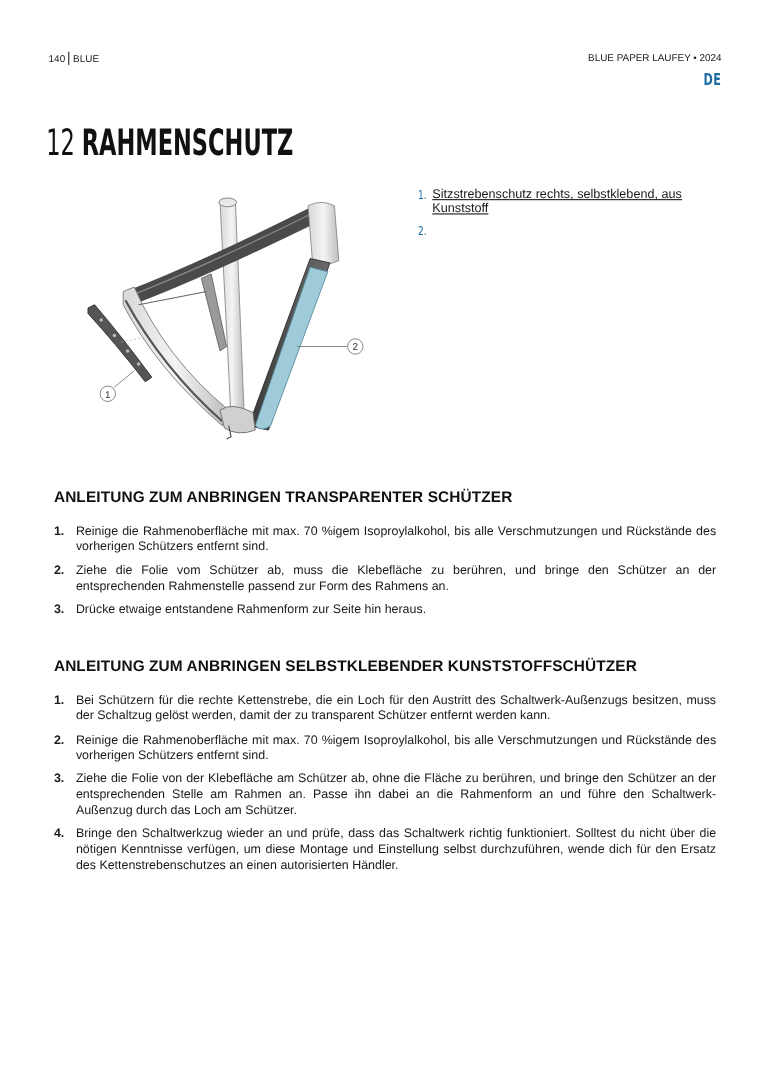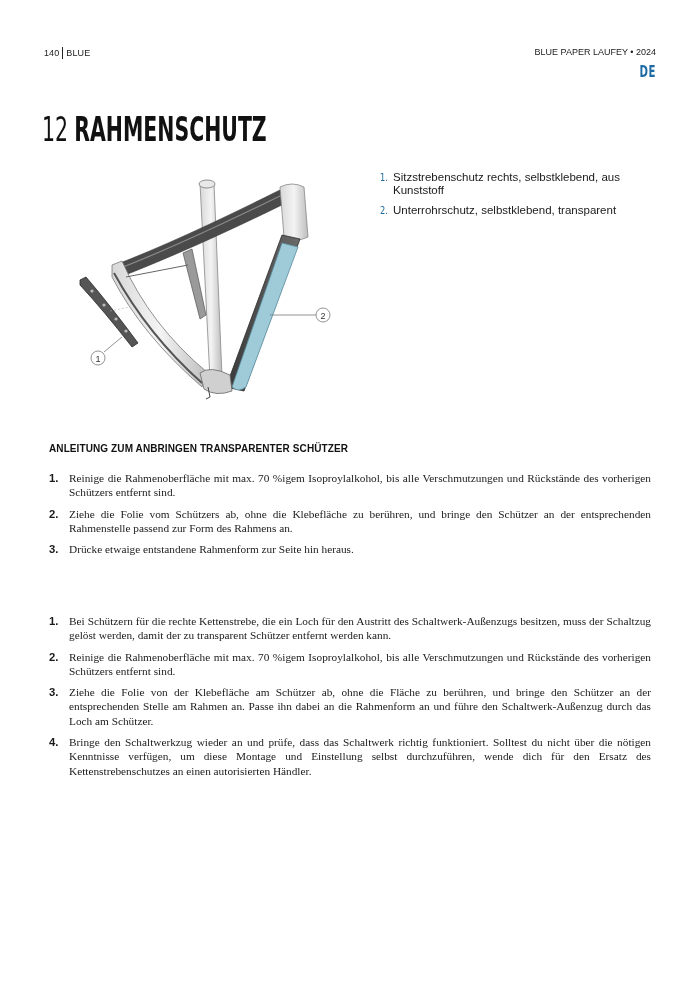--- a/index.html
+++ b/index.html
@@ -36,31 +36,31 @@
 
     .figure { position: absolute; left: 60px; top: 165px; width: 290px; height: 245px; }
 
     .legend { position: absolute; left: 380px; top: 171px; width: 270px; font-size: 11.5px; line-height: 13px; }
     .legend-item { display: flex; margin-bottom: 7px; }
     .legend-item .lnum {
       color: #1e6ba3; width: 13px; flex: none;
       font-family: "DejaVu Sans", sans-serif; font-size: 11px;
       transform: scaleX(0.75); transform-origin: left center;
     }
-    .legend-item .ltext { color: #1a1a1a; }
+    .legend-item .ltext { color: #1a1a1a; text-decoration: underline; }
 
     .section { position: absolute; left: 49px; width: 602px; }
     .section h2 {
-      margin: 0; font-size: 10px; font-weight: bold; letter-spacing: 0.1px;
+      margin: 0; font-size: 14px; font-weight: bold; letter-spacing: 0.1px;
       color: #111;
     }
     .steps { list-style: none; margin: 0; padding: 0; }
     .step { display: flex; font-size: 11.3px; line-height: 14.3px; margin-bottom: 7px; }
     .step .snum { font-weight: bold; width: 20px; flex: none; }
-    .step .stext { text-align: justify; flex: 1; font-family: Liberation Serif, serif; }
+    .step .stext { text-align: justify; flex: 1; }
   </style>
 </head>
 <body>
 
 <div class="header-left">
   <span>140</span>
   <span class="sep"></span>
   <span>BLUE</span>
 </div>
 <div class="header-right">BLUE PAPER LAUFEY • 2024</div>
@@ -122,43 +122,43 @@
   </svg>
 </div>
 
 <div class="legend">
   <div class="legend-item">
     <span class="lnum">1.</span>
     <span class="ltext">Sitzstrebenschutz rechts, selbstklebend, aus Kunststoff</span>
   </div>
   <div class="legend-item">
     <span class="lnum">2.</span>
-    <span class="ltext">Unterrohrschutz, selbstklebend, transparent</span>
   </div>
 </div>
 
 <div class="section" style="top:443px;">
   <h2>ANLEITUNG ZUM ANBRINGEN TRANSPARENTER SCHÜTZER</h2>
   <ol class="steps" style="margin-top:17px;">
     <li class="step">
       <span class="snum">1.</span>
       <span class="stext">Reinige die Rahmenoberfläche mit max. 70 %igem Isoproylalkohol, bis alle Verschmutzungen und Rückstände des vorherigen Schützers entfernt sind.</span>
     </li>
     <li class="step">
       <span class="snum">2.</span>
-      <span class="stext">Ziehe die Folie vom Schützers ab, ohne die Klebefläche zu berühren, und bringe den Schützer an der entsprechenden Rahmenstelle passend zur Form des Rahmens an.</span>
+      <span class="stext">Ziehe die Folie vom Schützer ab, muss die Klebefläche zu berühren, und bringe den Schützer an der entsprechenden Rahmenstelle passend zur Form des Rahmens an.</span>
     </li>
     <li class="step">
       <span class="snum">3.</span>
       <span class="stext">Drücke etwaige entstandene Rahmenform zur Seite hin heraus.</span>
     </li>
   </ol>
 </div>
 
 <div class="section" style="top:597px;">
+  <h2>ANLEITUNG ZUM ANBRINGEN SELBSTKLEBENDER KUNSTSTOFFSCHÜTZER</h2>
   <ol class="steps" style="margin-top:17px;">
     <li class="step">
       <span class="snum">1.</span>
       <span class="stext">Bei Schützern für die rechte Kettenstrebe, die ein Loch für den Austritt des Schaltwerk-Außenzugs besitzen, muss der Schaltzug gelöst werden, damit der zu transparent Schützer entfernt werden kann.</span>
     </li>
     <li class="step">
       <span class="snum">2.</span>
       <span class="stext">Reinige die Rahmenoberfläche mit max. 70 %igem Isoproylalkohol, bis alle Verschmutzungen und Rückstände des vorherigen Schützers entfernt sind.</span>
     </li>
     <li class="step">

